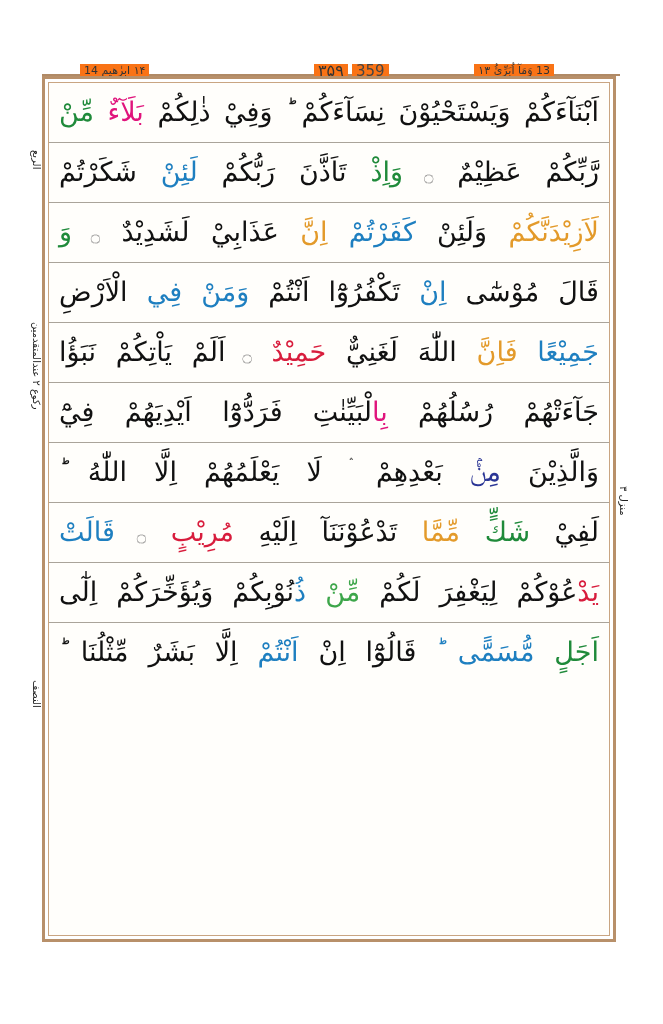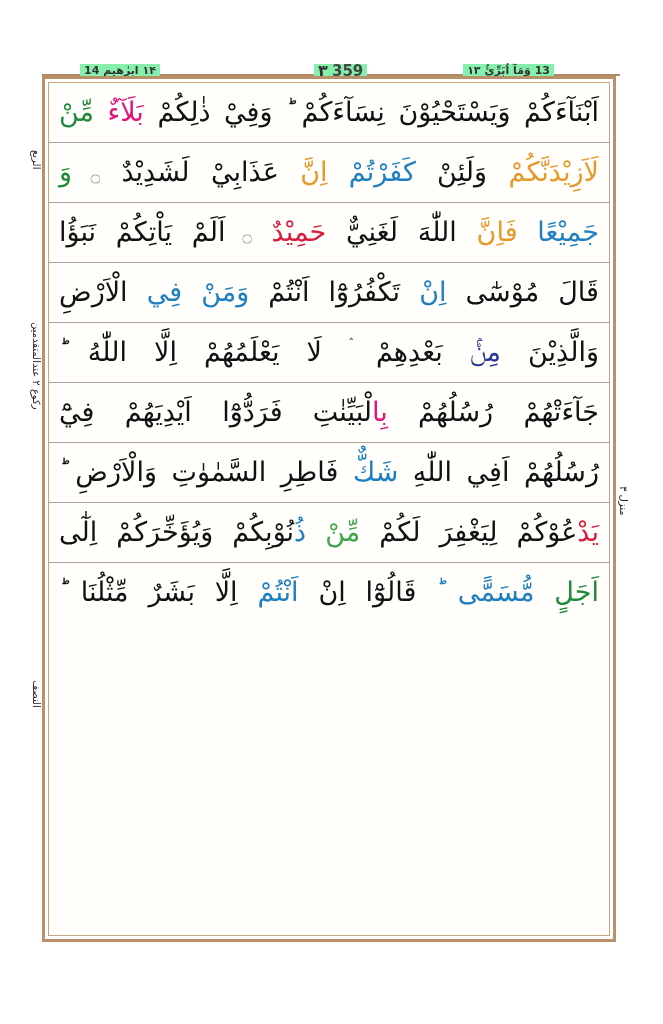--- a/index.html
+++ b/index.html
@@ -1,23 +1,23 @@
 <!DOCTYPE html>
 <html><head>
   <meta charset="utf-8">
   <style>
     html, body { margin: 0; padding: 0; background: #ffffff; }
     body { width: 663px; height: 1024px; position: relative; overflow: hidden; font-family: "DejaVu Sans", sans-serif; }
 
     .header { position: absolute; left: 42px; top: 64px; width: 578px; height: 16px; }
     .header-rule { position: absolute; left: 0; right: 0; top: 10px; border-top: 2px solid #b08a66; }
-    .header-item { position: absolute; top: 0; background: #86efac; padding: 0 4px; font-size: 11px; line-height: 14px; color: #333; white-space: nowrap; direction: rtl; font-weight: bold; }
+    .header-item { position: absolute; top: 0; background: #f97316; padding: 0 4px; font-size: 11px; line-height: 14px; color: #333; white-space: nowrap; direction: rtl; }
     .hi-left { left: 38px; }
     .hi-center-ar { left: 272px; font-size: 16px; }
-    .hi-center-num { left: 286px; font-size: 15px; color: #444; direction: ltr; }
+    .hi-center-num { left: 310px; font-size: 15px; color: #444; direction: ltr; }
     .hi-right { right: 66px; }
 
     .frame-outer { position: absolute; left: 42px; top: 76px; width: 574px; height: 866px; border: 3px solid #b8906a; box-sizing: border-box; }
     .frame-inner { position: absolute; left: 48px; top: 82px; width: 562px; height: 854px; border: 1px solid #c9a582; box-sizing: border-box; background: #fffefb; }
 
     .lines { position: absolute; left: 49px; top: 83px; width: 560px; }
     .line { height: 60px; border-bottom: 1.5px solid #aaa49a; box-sizing: border-box; direction: rtl; text-align: justify; text-align-last: justify; font-family: Liberation Serif, serif; font-size: 27px; line-height: 58px; color: #111; padding: 0 10px; white-space: nowrap; overflow: hidden; }
     .line:last-child { border-bottom: none; }
     .seg { }
     .c-black { color: #111111; }
@@ -45,26 +45,27 @@
   <span class="header-item hi-center-ar">۳۵۹</span>
   <span class="header-item hi-center-num">359</span>
   <span class="header-item hi-right">13 وَمَآ اُبَرِّئُ ۱۳</span>
 </div>
 
 <div class="frame-outer"></div>
 <div class="frame-inner"></div>
 
 <div class="lines" id="lines">
   <div class="line"><span class="seg c-black">اَبْنَآءَكُمْ وَيَسْتَحْيُوْنَ نِسَآءَكُمْ ؕ وَفِيْ ذٰلِكُمْ </span><span class="seg c-pink">بَلَآءٌ </span><span class="seg c-green">مِّنْ</span></div>
+  <div class="line"><span class="seg c-black">رَّبِّكُمْ عَظِيْمٌ </span><span class="seg c-gray">۝ </span><span class="seg c-green">وَاِذْ </span><span class="seg c-black">تَاَذَّنَ رَبُّكُمْ </span><span class="seg c-blue">لَئِنْ </span><span class="seg c-black">شَكَرْتُمْ</span></div>
   <div class="line"><span class="seg c-orange">لَاَزِيْدَنَّكُمْ </span><span class="seg c-black">وَلَئِنْ </span><span class="seg c-blue">كَفَرْتُمْ </span><span class="seg c-orange">اِنَّ </span><span class="seg c-black">عَذَابِيْ لَشَدِيْدٌ </span><span class="seg c-gray">۝ </span><span class="seg c-green">وَ</span></div>
+  <div class="line"><span class="seg c-black">قَالَ مُوْسٰٓى </span><span class="seg c-blue">اِنْ </span><span class="seg c-black">تَكْفُرُوْٓا اَنْتُمْ </span><span class="seg c-blue">وَمَنْ </span><span class="seg c-blue">فِي </span><span class="seg c-black">الْاَرْضِ</span></div>
   <div class="line"><span class="seg c-blue">جَمِيْعًا </span><span class="seg c-orange">فَاِنَّ </span><span class="seg c-black">اللّٰهَ لَغَنِيٌّ </span><span class="seg c-red">حَمِيْدٌ </span><span class="seg c-gray">۝ </span><span class="seg c-black">اَلَمْ يَاْتِكُمْ نَبَؤُا</span></div>
-  <div class="line"><span class="seg c-black">قَالَ مُوْسٰٓى </span><span class="seg c-blue">اِنْ </span><span class="seg c-black">تَكْفُرُوْٓا اَنْتُمْ </span><span class="seg c-blue">وَمَنْ </span><span class="seg c-blue">فِي </span><span class="seg c-black">الْاَرْضِ</span></div>
+  <div class="line"><span class="seg c-black">جَآءَتْهُمْ رُسُلُهُمْ </span><span class="seg c-pink">بِا</span><span class="seg c-black">لْبَيِّنٰتِ فَرَدُّوْٓا اَيْدِيَهُمْ فِيْٓ</span></div>
   <div class="line"><span class="seg c-black">وَالَّذِيْنَ </span><span class="seg c-navy">مِنْۢ </span><span class="seg c-black">بَعْدِهِمْ ۛ لَا يَعْلَمُهُمْ اِلَّا اللّٰهُ ؕ</span></div>
-  <div class="line"><span class="seg c-black">جَآءَتْهُمْ رُسُلُهُمْ </span><span class="seg c-pink">بِا</span><span class="seg c-black">لْبَيِّنٰتِ فَرَدُّوْٓا اَيْدِيَهُمْ فِيْٓ</span></div>
-  <div class="line"><span class="seg c-black">رُسُلُهُمْ اَفِي اللّٰهِ </span><span class="seg c-blue">شَكٌّ </span><span class="seg c-black">فَاطِرِ السَّمٰوٰتِ وَالْاَرْضِ ؕ</span></div>
+  <div class="line"><span class="seg c-black">لَفِيْ </span><span class="seg c-green">شَكٍّ </span><span class="seg c-orange">مِّمَّا </span><span class="seg c-black">تَدْعُوْنَنَآ اِلَيْهِ </span><span class="seg c-red">مُرِيْبٍ </span><span class="seg c-gray">۝ </span><span class="seg c-blue">قَالَتْ</span></div>
   <div class="line"><span class="seg c-red">يَدْ</span><span class="seg c-black">عُوْكُمْ لِيَغْفِرَ لَكُمْ </span><span class="seg c-lgreen">مِّنْ </span><span class="seg c-blue">ذُ</span><span class="seg c-black">نُوْبِكُمْ وَيُؤَخِّرَكُمْ اِلٰٓى</span></div>
   <div class="line"><span class="seg c-green">اَجَلٍ </span><span class="seg c-blue">مُّسَمًّى </span><span class="seg c-black">ؕ </span><span class="seg c-black">قَالُوْٓا اِنْ </span><span class="seg c-blue">اَنْتُمْ </span><span class="seg c-black">اِلَّا بَشَرٌ </span><span class="seg c-black">مِّثْلُنَا ؕ</span></div>
 </div>
 
 <div class="margin-note mn-left-1">الربع</div>
 <div class="margin-note mn-left-2">رکوع ۲ عندالمتقدمین</div>
 <div class="margin-note mn-left-3">النصف</div>
 <div class="margin-note mn-right-1">منزل ۳</div>
 
 </body></html>

